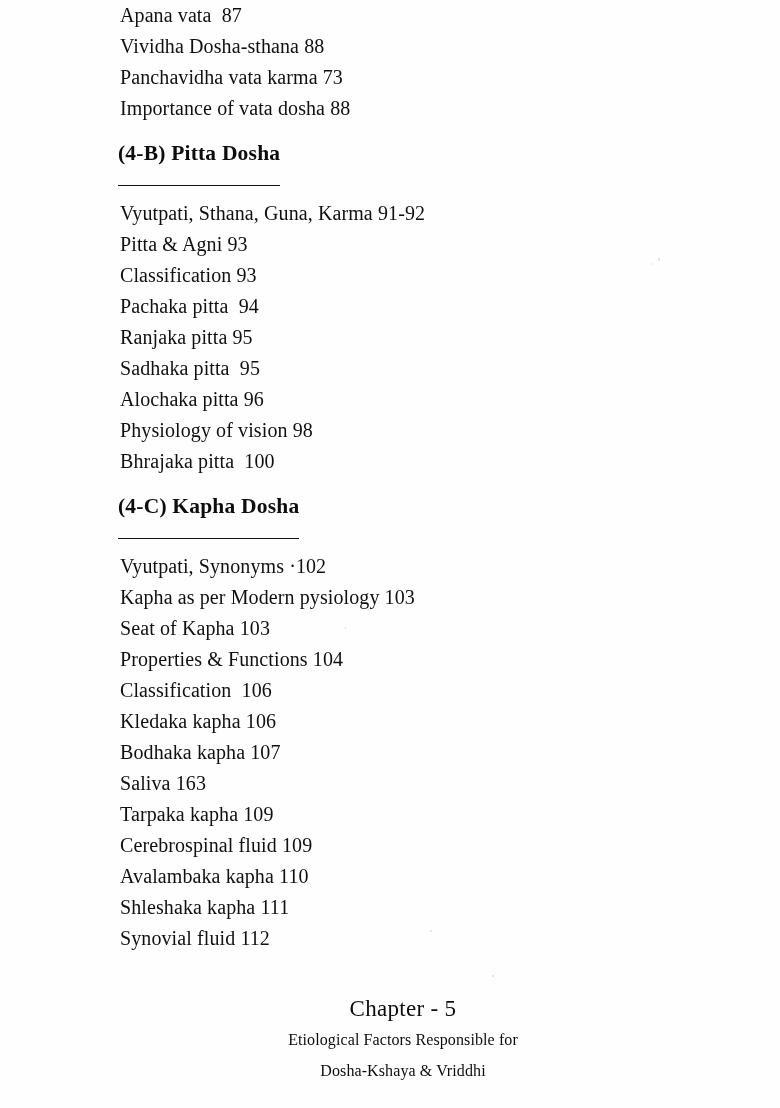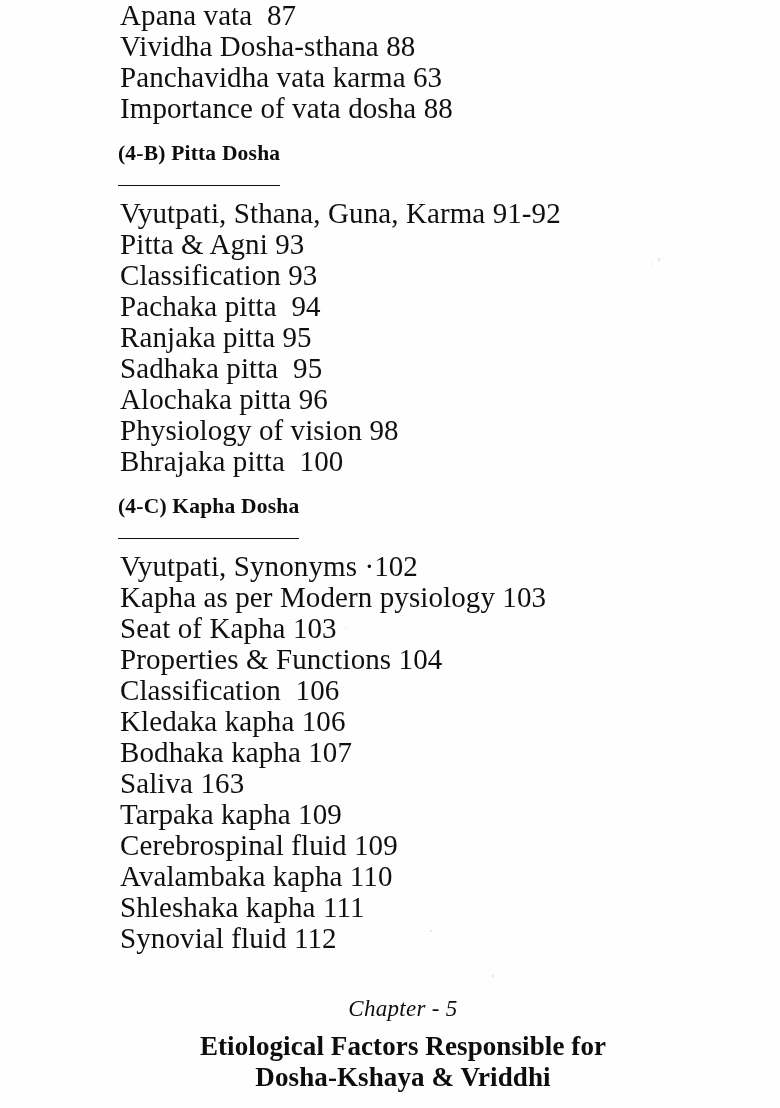--- a/index.html
+++ b/index.html
@@ -26,21 +26,21 @@
     width: 600px;
   }
 
   .toc-list {
     list-style: none;
     margin: 0;
     padding: 0;
   }
 
   .toc-item {
-    font-size: 29px;
+    font-size: 20px;
     line-height: 31px;
     letter-spacing: 0.1px;
     white-space: pre;
     color: #101010;
     padding-left: 2px;
   }
 
   .section-head {
     font-size: 21.5px;
     line-height: 31px;
@@ -62,31 +62,29 @@
     margin-top: 3px;
   }
 
   
   .chapter-block {
     margin-top: 40px;
     text-align: center;
     width: 570px;
   }
   .chapter-label {
-    font-style: italic;
     font-size: 23px;
     line-height: 30px;
     letter-spacing: 0.3px;
   }
   .chapter-title {
-    font-weight: bold;
-    font-size: 27px;
+    font-weight: normal;
+    font-size: 16px;
     line-height: 31px;
     letter-spacing: 0.1px;
-    margin-top: 7px;
   }
   .chapter-title .t2 {
     display: block;
   }
 
   
   .speckle {
     position: absolute;
     width: 2px;
     height: 3px;
@@ -99,21 +97,21 @@
 <body>
 
 <div class="page">
 
   <div class="content">
 
     
     <ul class="toc-list group">
       <li class="toc-item">Apana vata  87</li>
       <li class="toc-item">Vividha Dosha-sthana 88</li>
-      <li class="toc-item">Panchavidha vata karma 63</li>
+      <li class="toc-item">Panchavidha vata karma 73</li>
       <li class="toc-item">Importance of vata dosha 88</li>
     </ul>
 
     
     <div class="section-head">(4-B) Pitta Dosha</div>
     <ul class="toc-list group after-head">
       <li class="toc-item">Vyutpati, Sthana, Guna, Karma 91-92</li>
       <li class="toc-item">Pitta &amp; Agni 93</li>
       <li class="toc-item">Classification 93</li>
       <li class="toc-item">Pachaka pitta  94</li>

